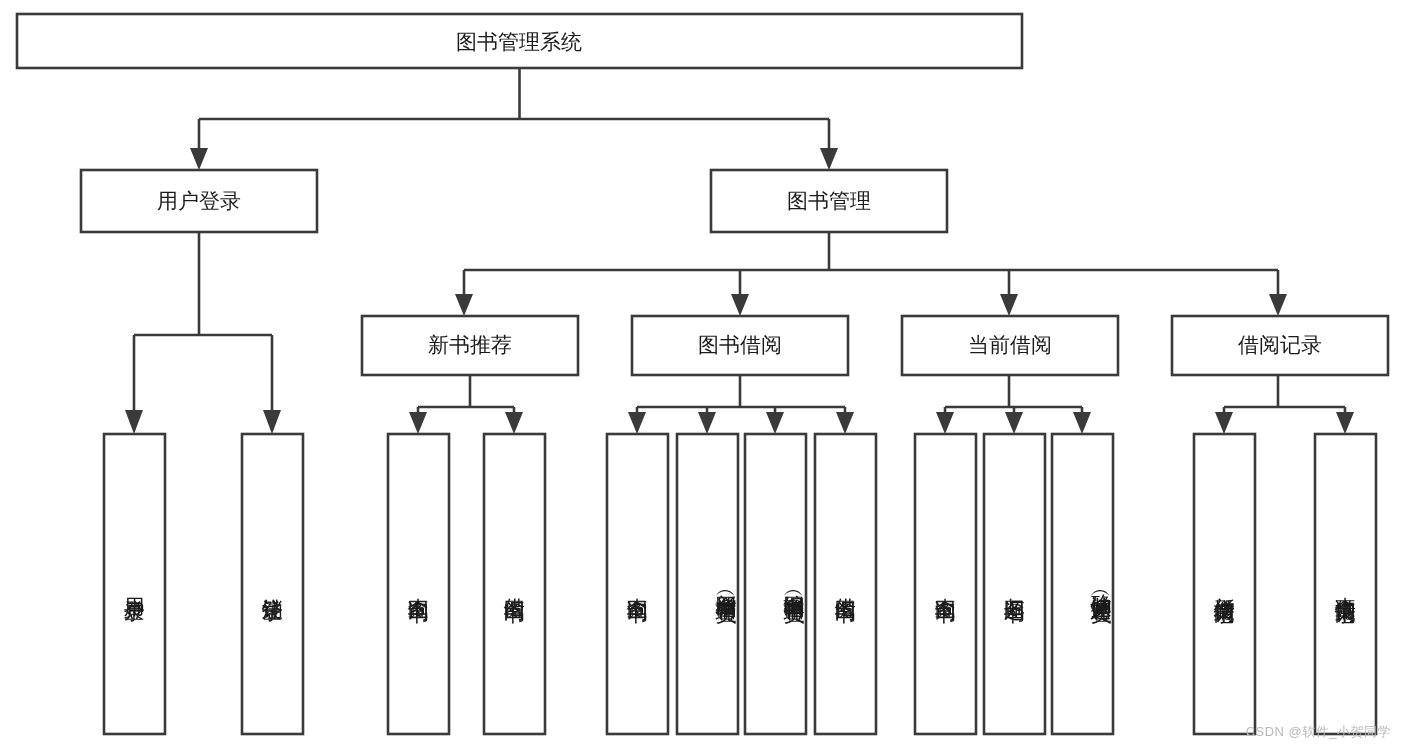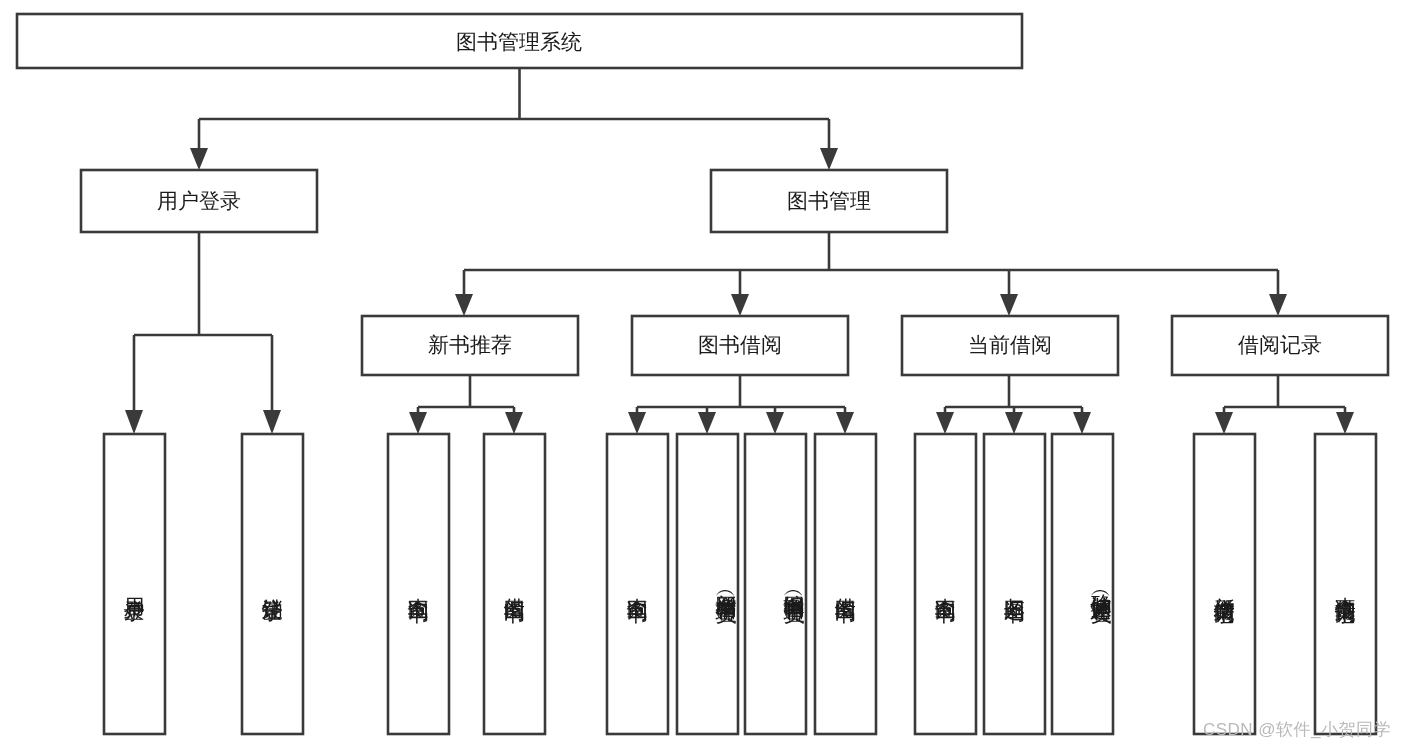--- a/index.html
+++ b/index.html
@@ -59,21 +59,21 @@
     letter-spacing: 1.5px;
     color: #1b1b1b;
     pointer-events: none;
     white-space: nowrap;
   }
   .watermark {
     position: absolute;
     right: 14px;
     bottom: 6px;
     font-family: "Liberation Sans", "DejaVu Sans", sans-serif;
-    font-size: 17px;
+    font-size: 13px;
     color: #b9b9b9;
     letter-spacing: 0.5px;
     white-space: nowrap;
   }
 </style>
 </head>
 <body>
 
 <div id="stage">
 

